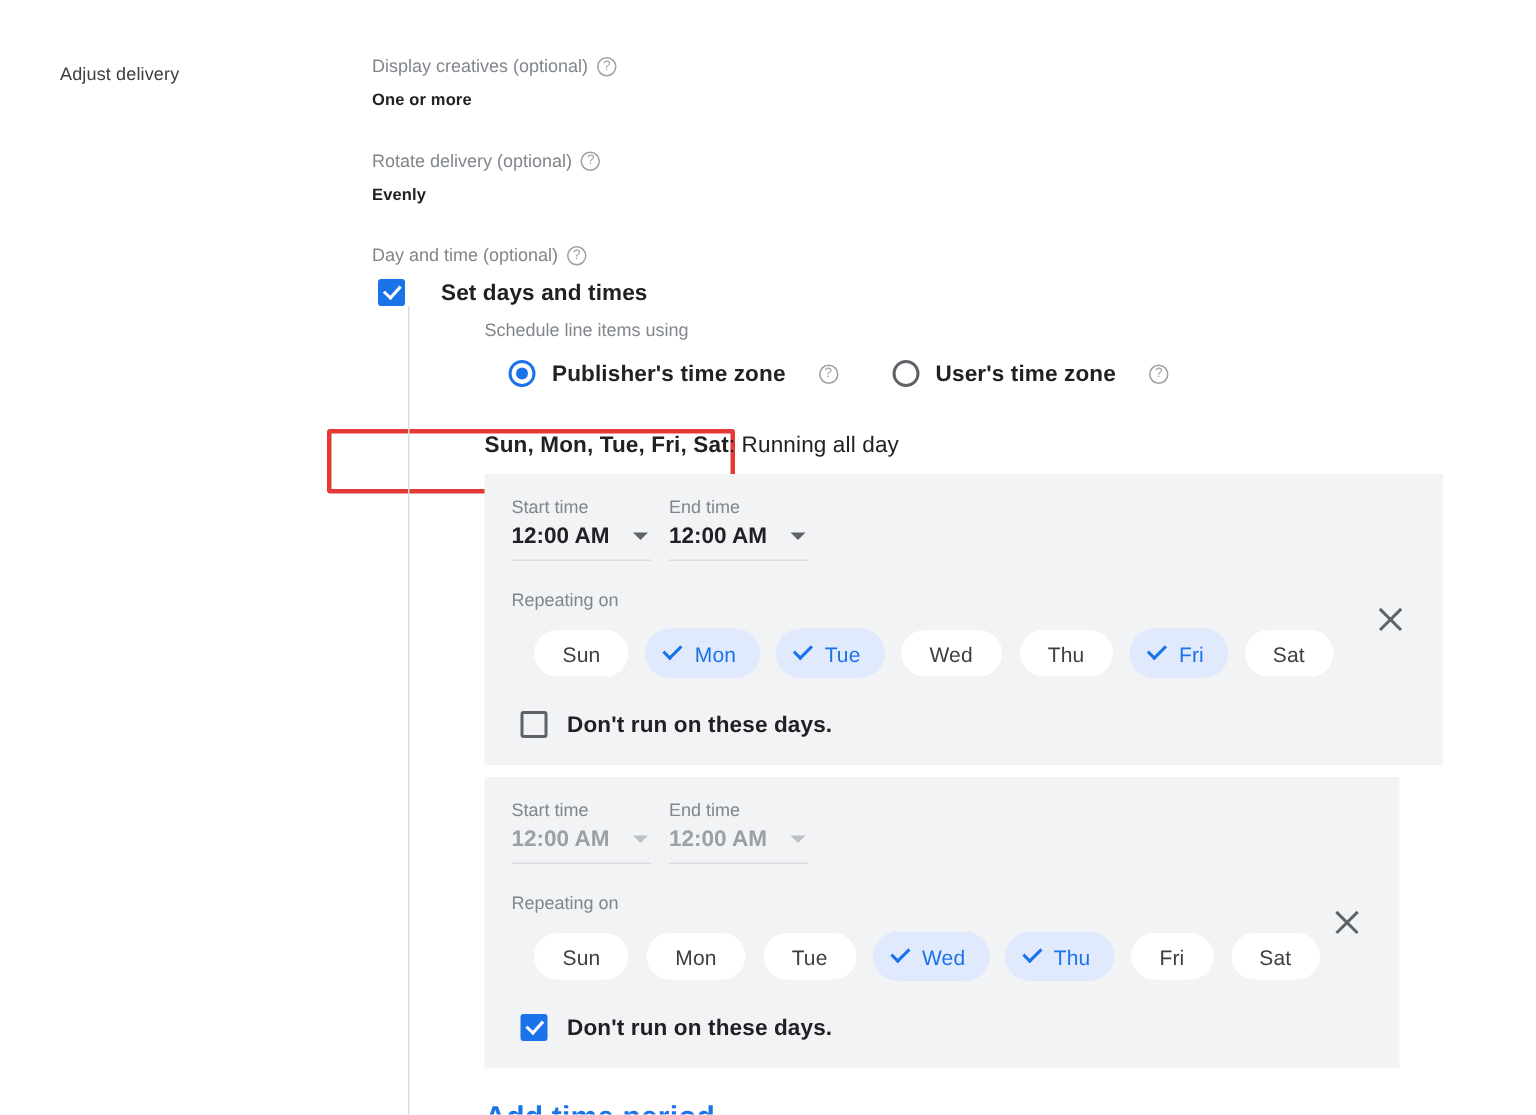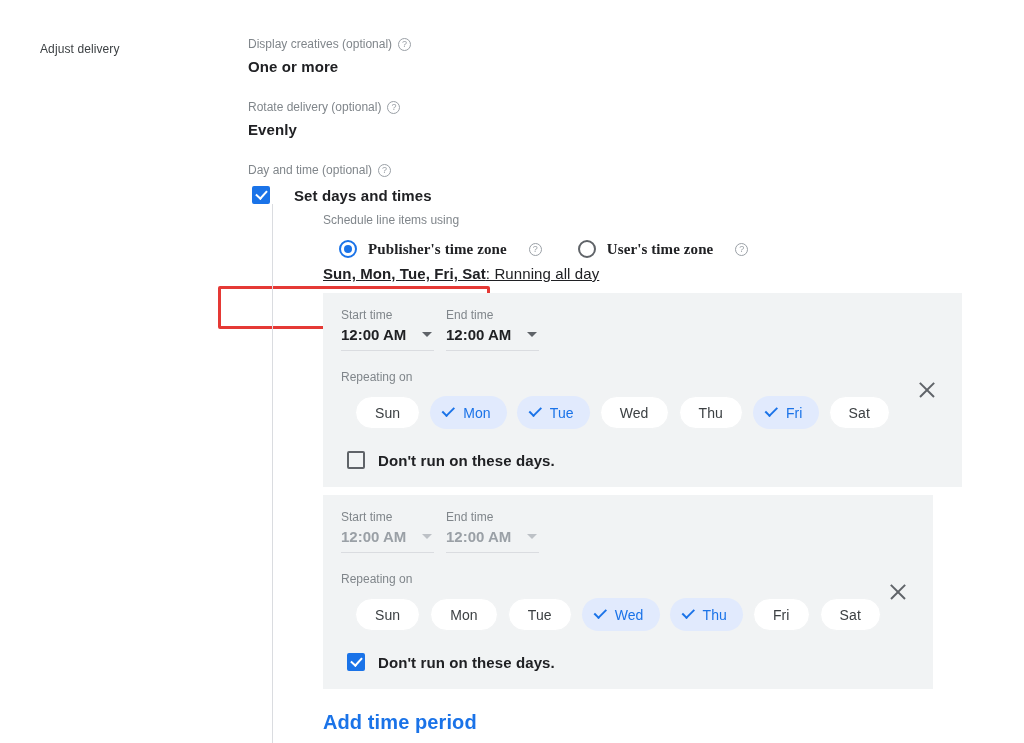--- a/index.html
+++ b/index.html
@@ -26,21 +26,21 @@
 
   .field-label {
     font-size: 12px;
     color: #80868b;
     line-height: 16px;
     display: flex;
     align-items: center;
     gap: 6px;
   }
   .field-value {
-    font-size: 15px;
+    font-size: 11px;
     font-weight: bold;
     color: #202124;
     line-height: 20px;
     margin-top: 5px;
     letter-spacing: .1px;
   }
   .field-block { margin-bottom: 22px; }
 
   
   .help-icon {
@@ -144,31 +144,29 @@
     width: 8px; height: 8px;
     border-radius: 50%;
     background: #1a73e8;
   }
   .radio.off { border: 2px solid #5f6368; }
   .radio-label {
     font-size: 15px;
     font-weight: bold;
     color: #202124;
     letter-spacing: .1px;
-    font-family: Liberation Serif, serif;
   }
   .radio-help { margin-left: 11px; }
 
   
   .summary {
-    margin-top: 7px;
+    margin-top: 30px;
     font-size: 15px;
     color: #202124;
     letter-spacing: .1px;
-    text-decoration: underline;
   }
   .summary b { font-weight: bold; }
 
   
   .card {
     background: #f1f3f4;
     margin-top: 11px;
     padding: 14px 0 18px 18px;
     position: relative;
   }

